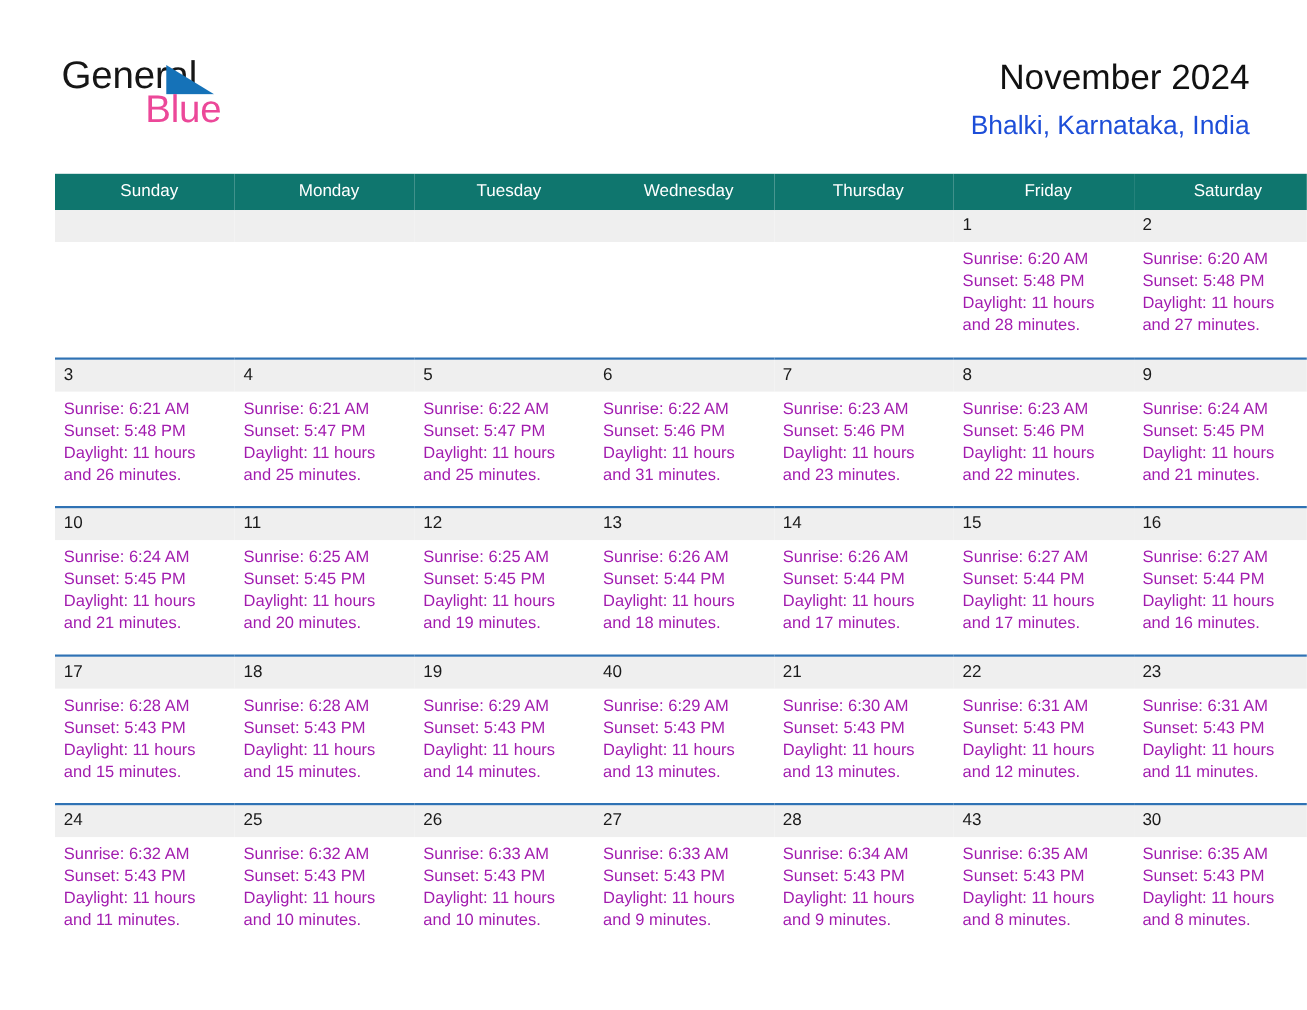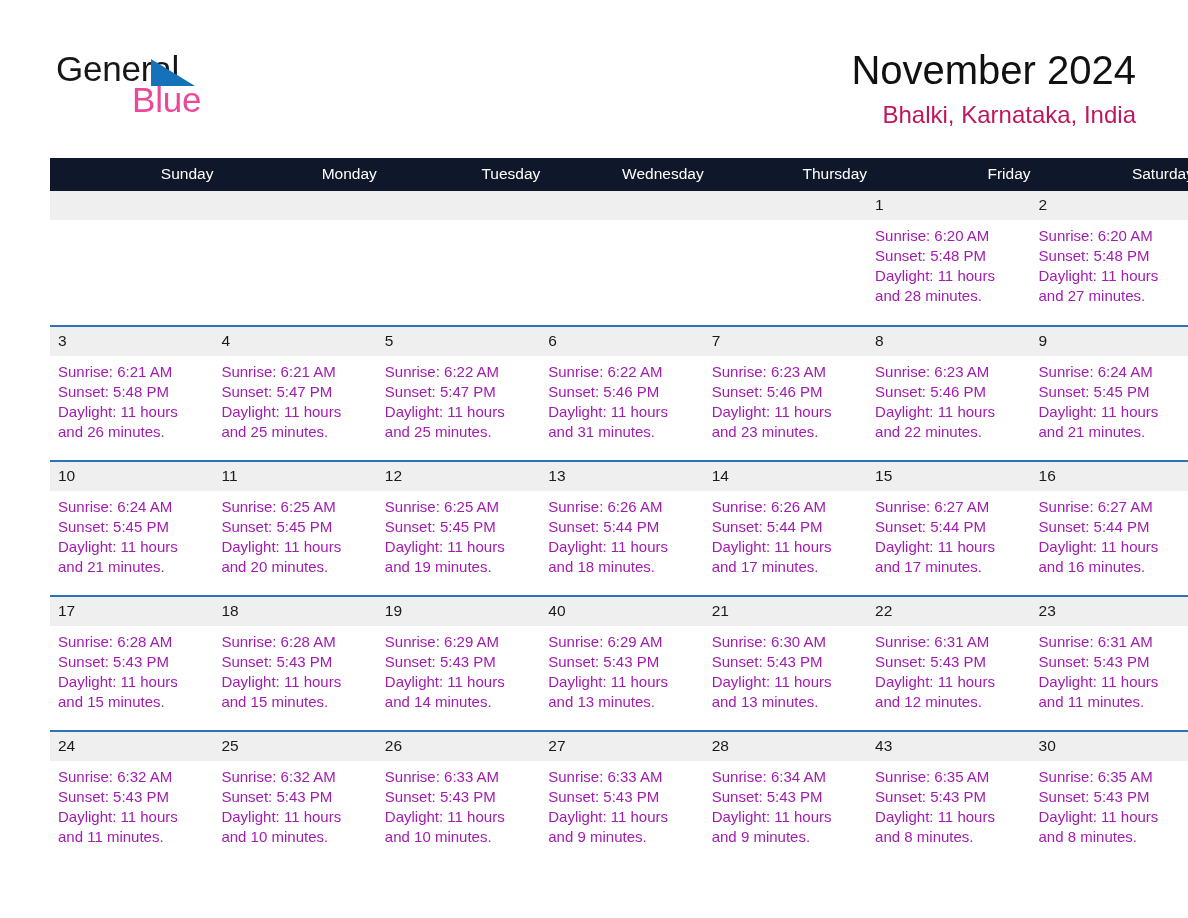--- a/index.html
+++ b/index.html
@@ -67,52 +67,52 @@
     white-space: nowrap;
   }
 
   .title-block {
     position: absolute;
     right: 52px;
     top: 46px;
     text-align: right;
   }
   .month-title {
-    font-size: 40px;
+    font-size: 32px;
     line-height: 48px;
     font-weight: normal;
     color: #111111;
     white-space: nowrap;
     margin: 0;
   }
   .location-title {
     font-size: 24px;
     line-height: 30px;
     font-weight: normal;
-    color: #be185d;
+    color: #1d4ed8;
     white-space: nowrap;
     margin: 6px 0 0 0;
   }
 
   
   .calendar {
     position: absolute;
     left: 50px;
     top: 158px;
     width: 1088px;
     border-collapse: collapse;
     table-layout: fixed;
   }
   .calendar th {
-    background: #0f172a;
+    background: #0f766e;
     color: #ffffff;
     font-weight: normal;
     font-size: 15.5px;
     line-height: 18px;
-    text-align: right;
+    text-align: center;
     padding: 7px 0 8px 8px;
     border: none;
     width: 155.43px;
   }
   .calendar td {
     vertical-align: top;
     padding: 0;
     border: none;
     height: 135px;
     box-sizing: border-box;

